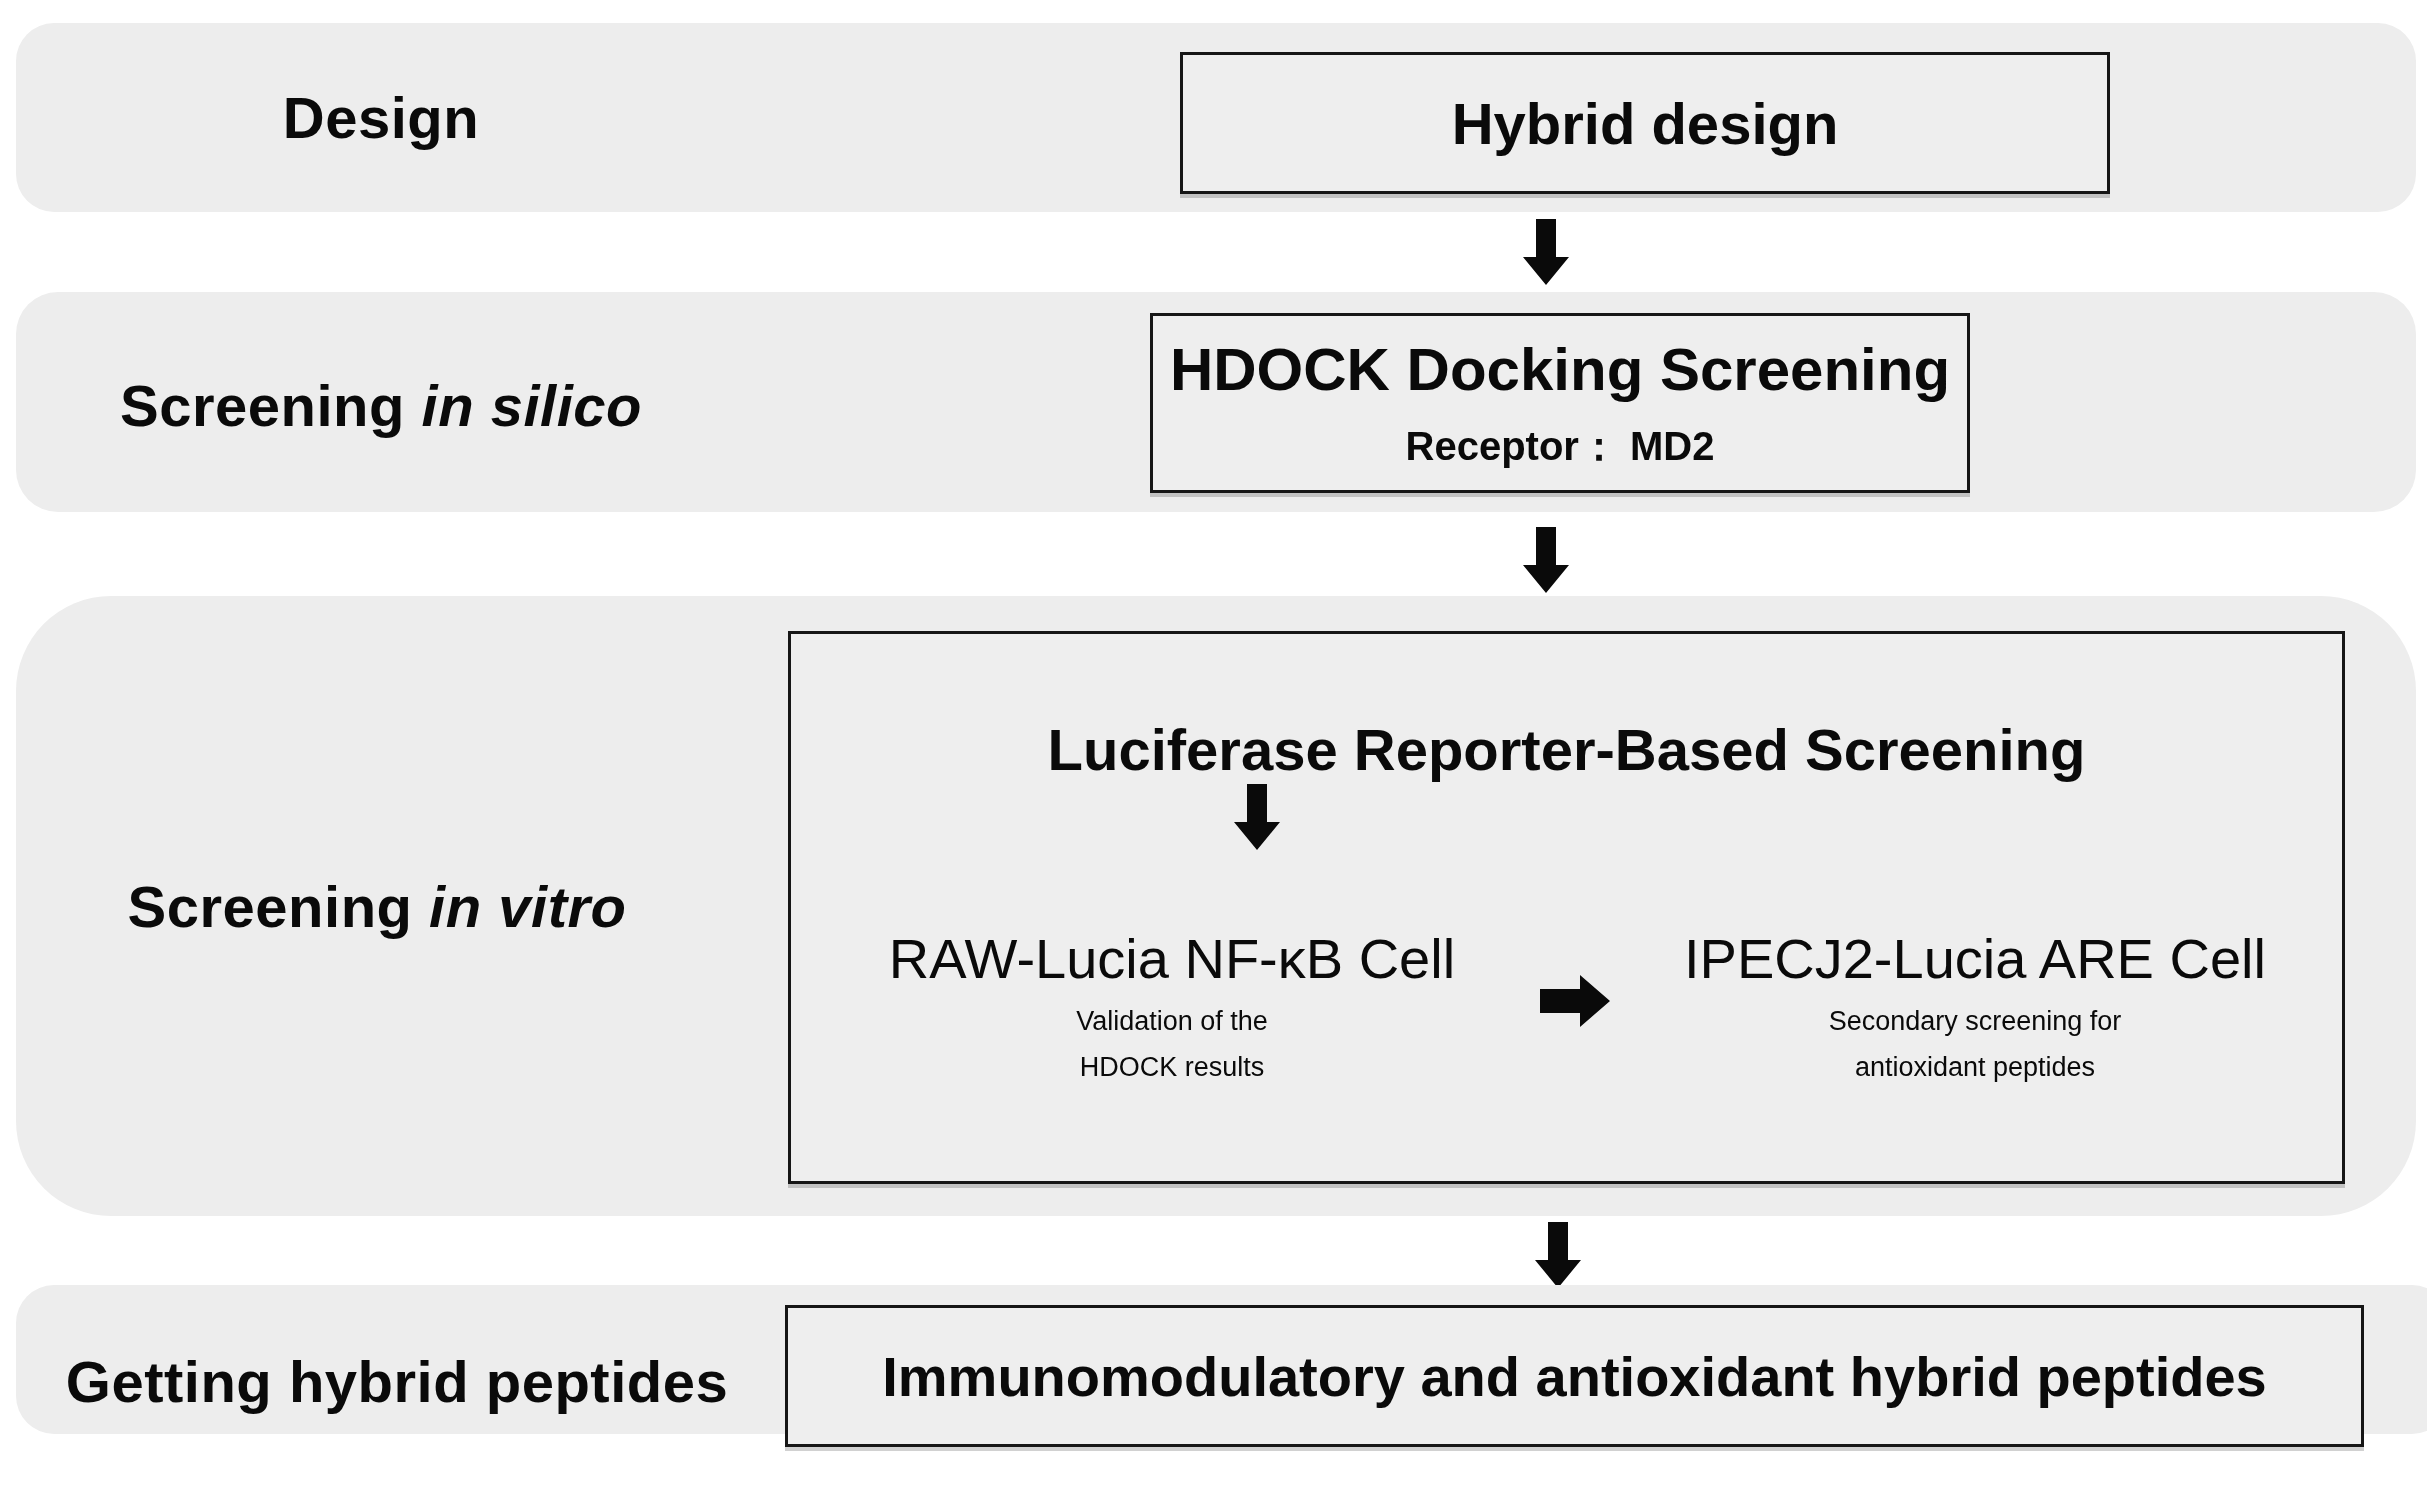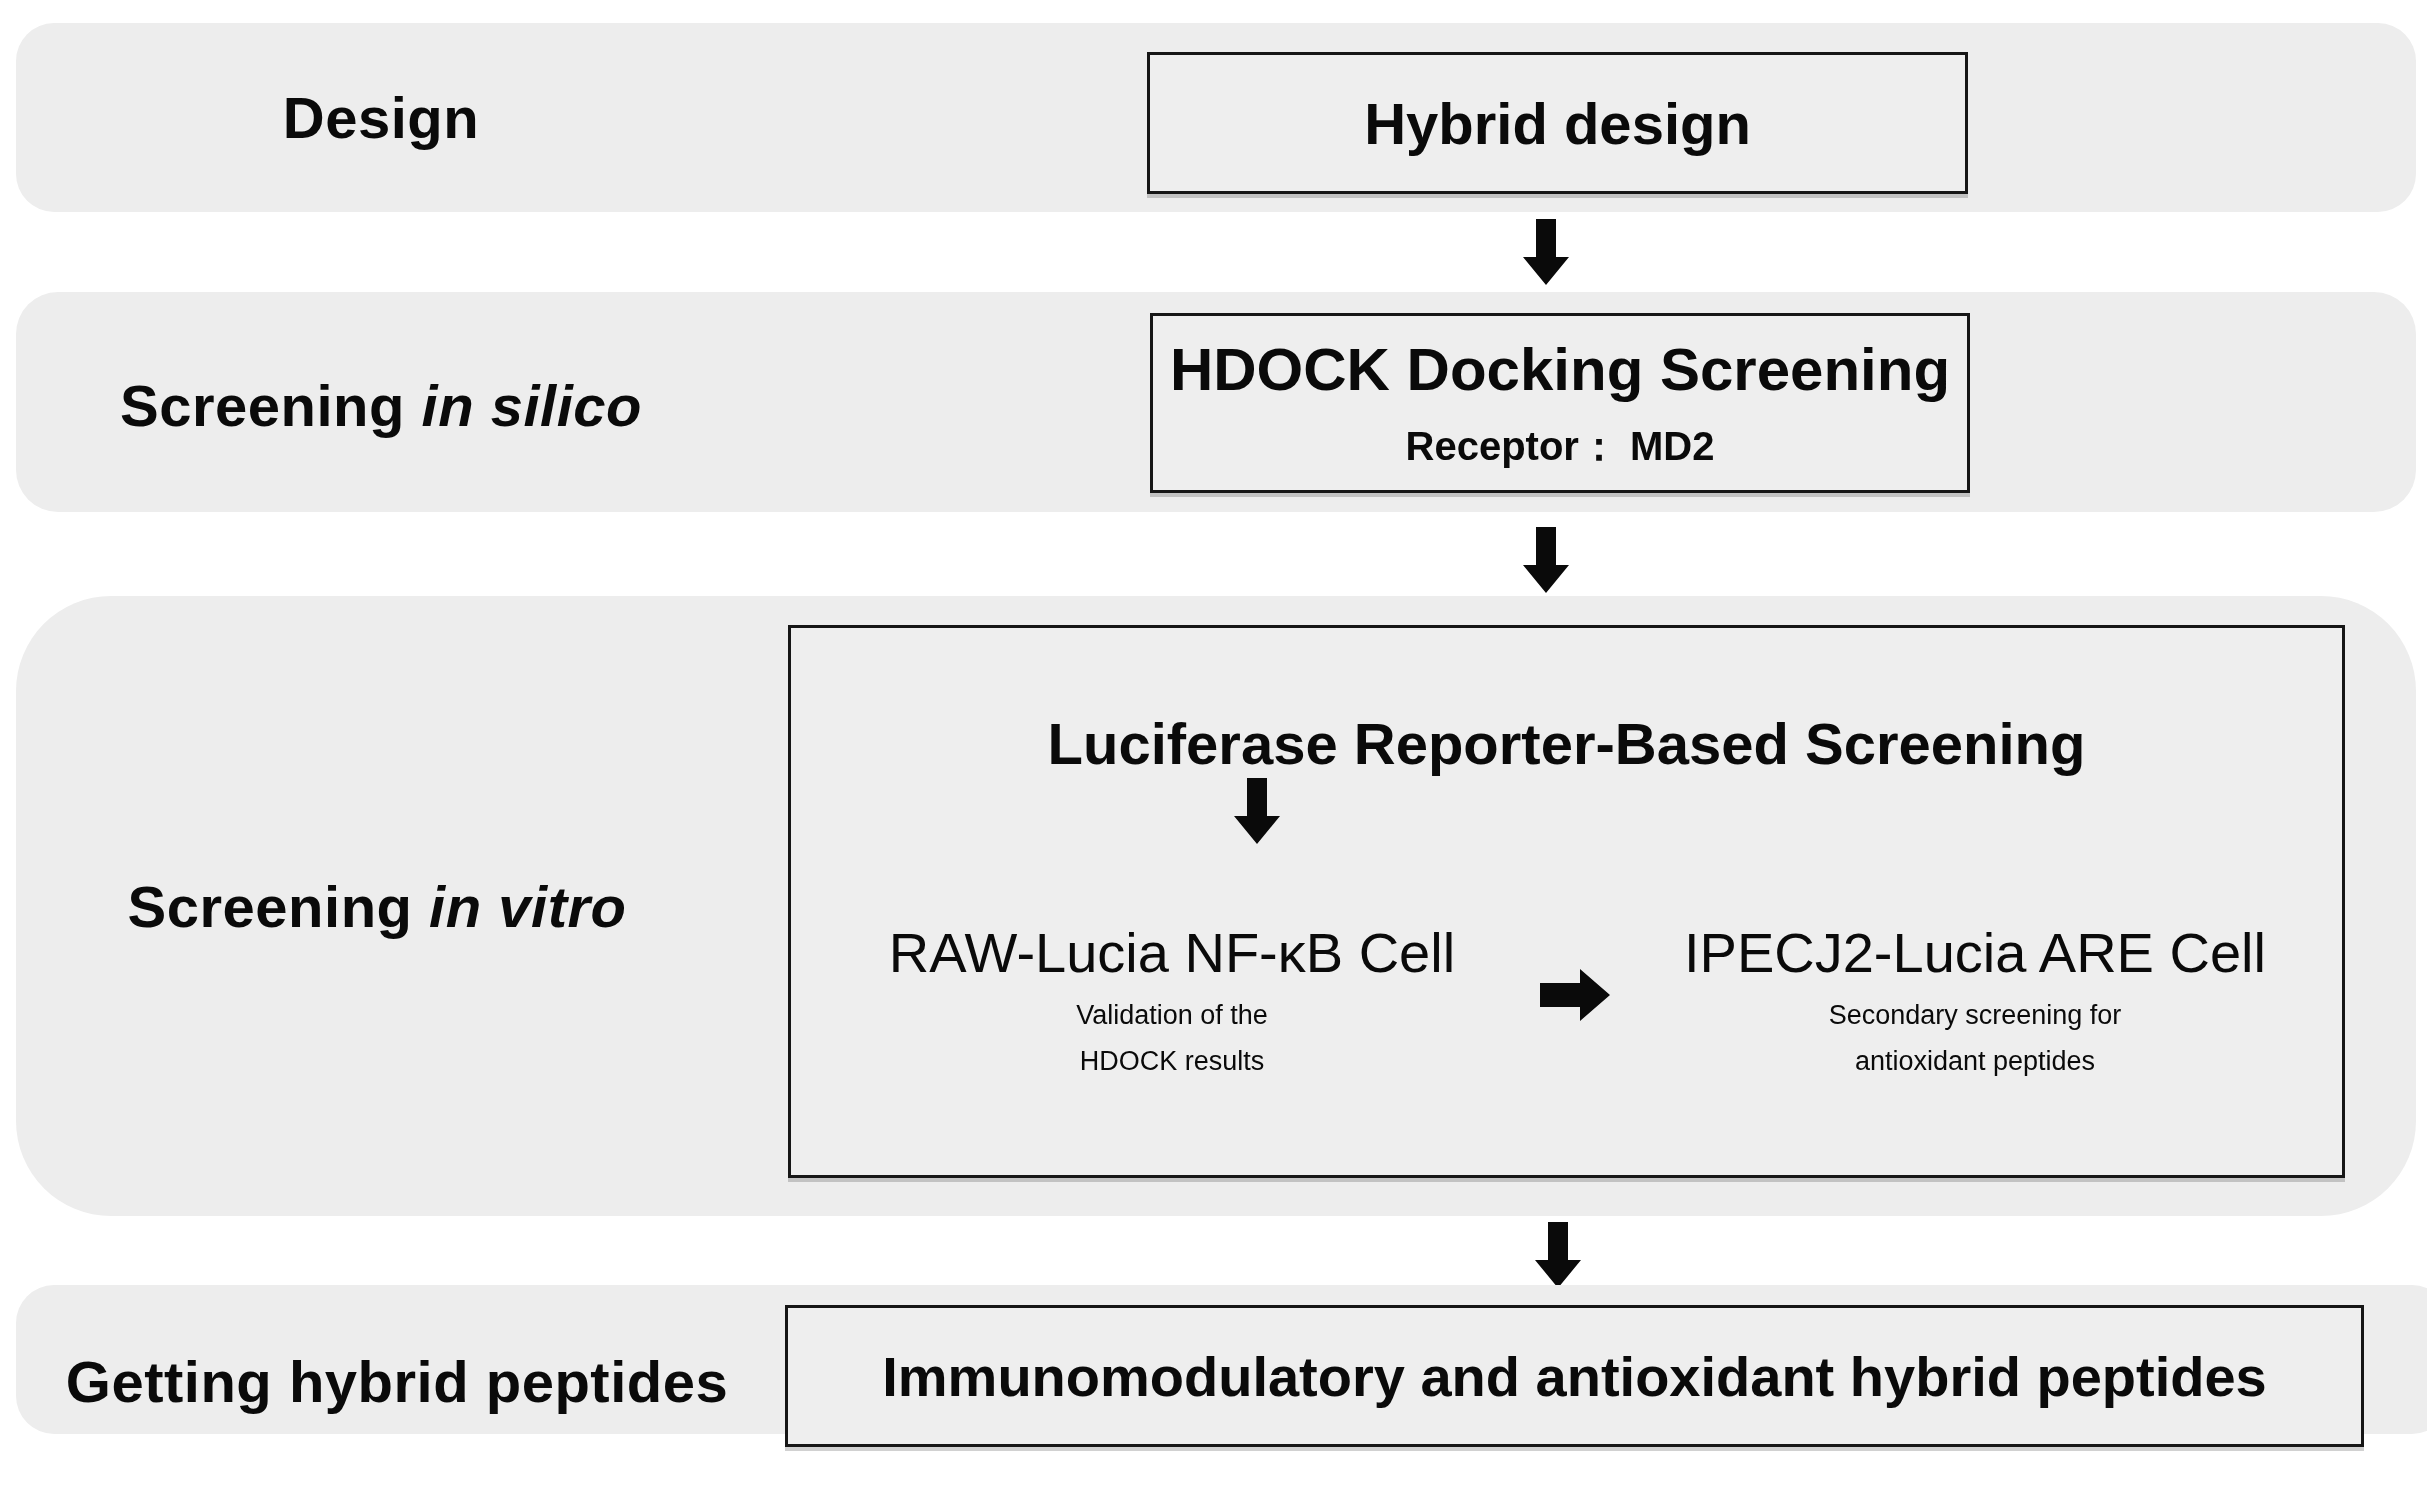--- a/index.html
+++ b/index.html
@@ -29,23 +29,23 @@
   #label-vitro{left:361px;top:310px;}
   #label-getting{left:381px;top:96px;}
 
   .node-box{
     position:absolute;box-sizing:border-box;
     background:var(--boxfill,#eeeeee);
     border:3px solid var(--border,#161616);
     box-shadow:0 4px 0 rgba(0,0,0,0.18);
     display:flex;flex-direction:column;align-items:center;justify-content:center;
   }
-  #hybrid-box{left:1131px;top:29px;width:821px;height:142px;}
+  #hybrid-box{left:1164px;top:29px;width:930px;height:142px;}
   #hdock-box{left:1134px;top:21px;width:820px;height:180px;gap:16px;}
-  #lucif-box{left:772px;top:29px;width:1557px;height:553px;display:block;}
+  #lucif-box{left:772px;top:35px;width:1557px;height:553px;display:block;}
   #final-box{left:769px;top:20px;width:1579px;height:142px;}
 
   .box-title{font-size:58px;font-weight:700;white-space:nowrap;}
   #hdock-box .box-title{font-size:60px;line-height:70px;}
   .box-subtitle{font-size:40px;line-height:50px;font-weight:700;white-space:nowrap;}
   #final-box .box-title{font-size:56px;}
 
   #lucif-title{
     position:absolute;left:50%;top:115px;transform:translate(-50%,-50%);
     font-size:58px;font-weight:700;white-space:nowrap;

